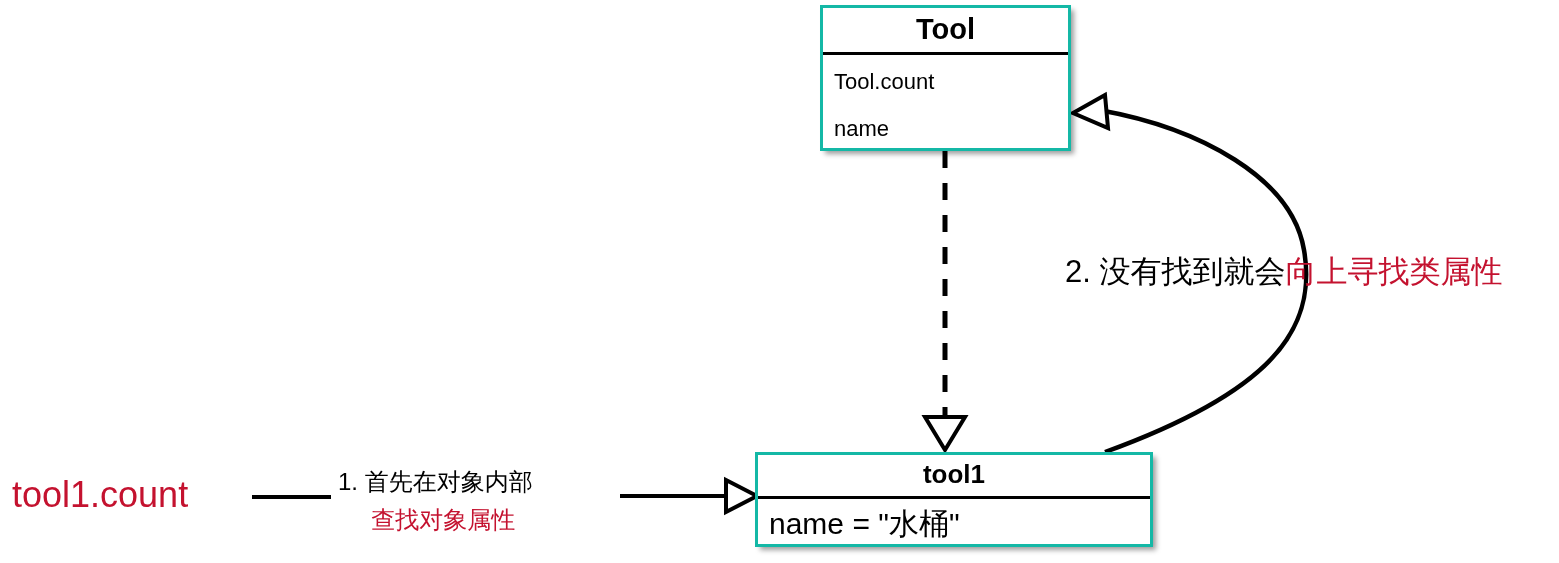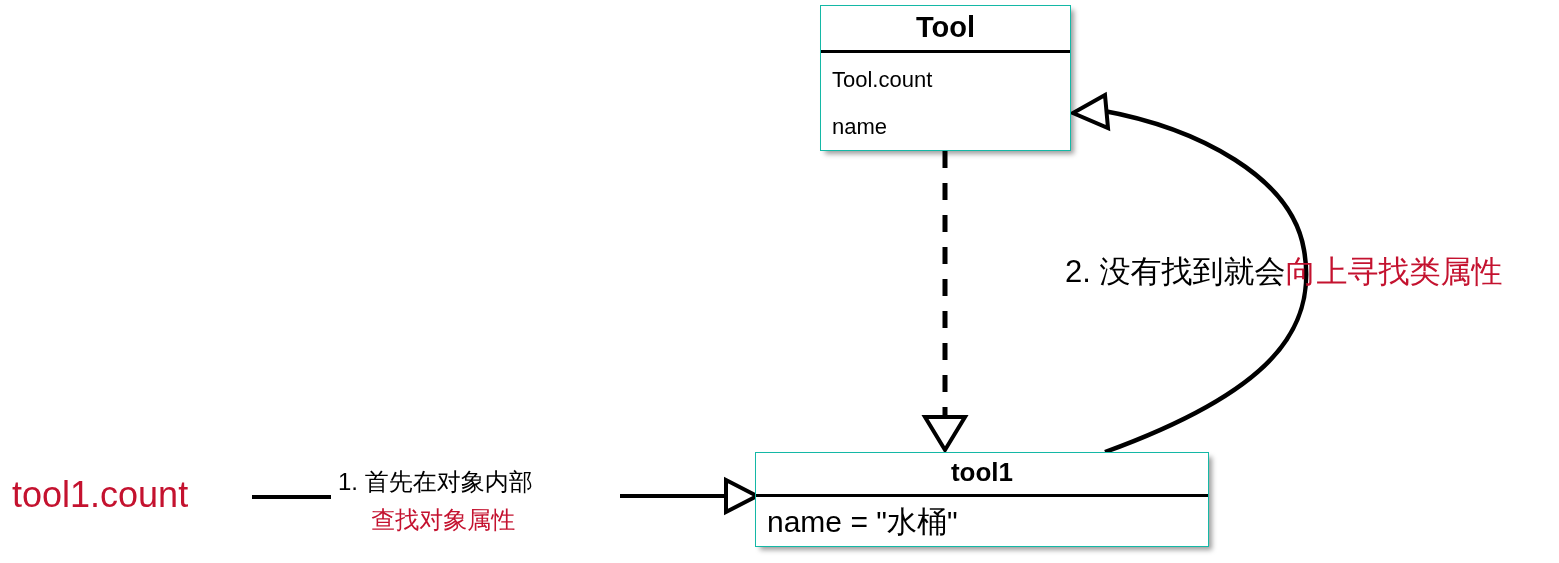--- a/index.html
+++ b/index.html
@@ -26,21 +26,21 @@
     width: 1559px;
     height: 563px;
     pointer-events: none;
   }
 
   
   .uml-box {
     position: absolute;
     box-sizing: border-box;
     background: #ffffff;
-    border: 1px solid #14b8a6;
+    border: 3px solid #14b8a6;
     box-shadow: 4px 4px 5px -1px rgba(0,0,0,0.38);
   }
   .uml-title {
     box-sizing: border-box;
     width: 100%;
     text-align: center;
     font-weight: bold;
     color: #000000;
     white-space: nowrap;
     overflow: hidden;
@@ -78,21 +78,21 @@
   }
   #box-tool .uml-attr {
     font-size: 22px;
     line-height: 47px;
   }
 
   
   #box-tool1 {
     left: 755px;
     top: 452px;
-    width: 454px;
+    width: 398px;
     height: 95px;
   }
   #box-tool1 .uml-title {
     height: 41px;
     line-height: 39px;
     font-size: 26px;
   }
   #box-tool1 .uml-body {
     padding-top: 2px;
   }

